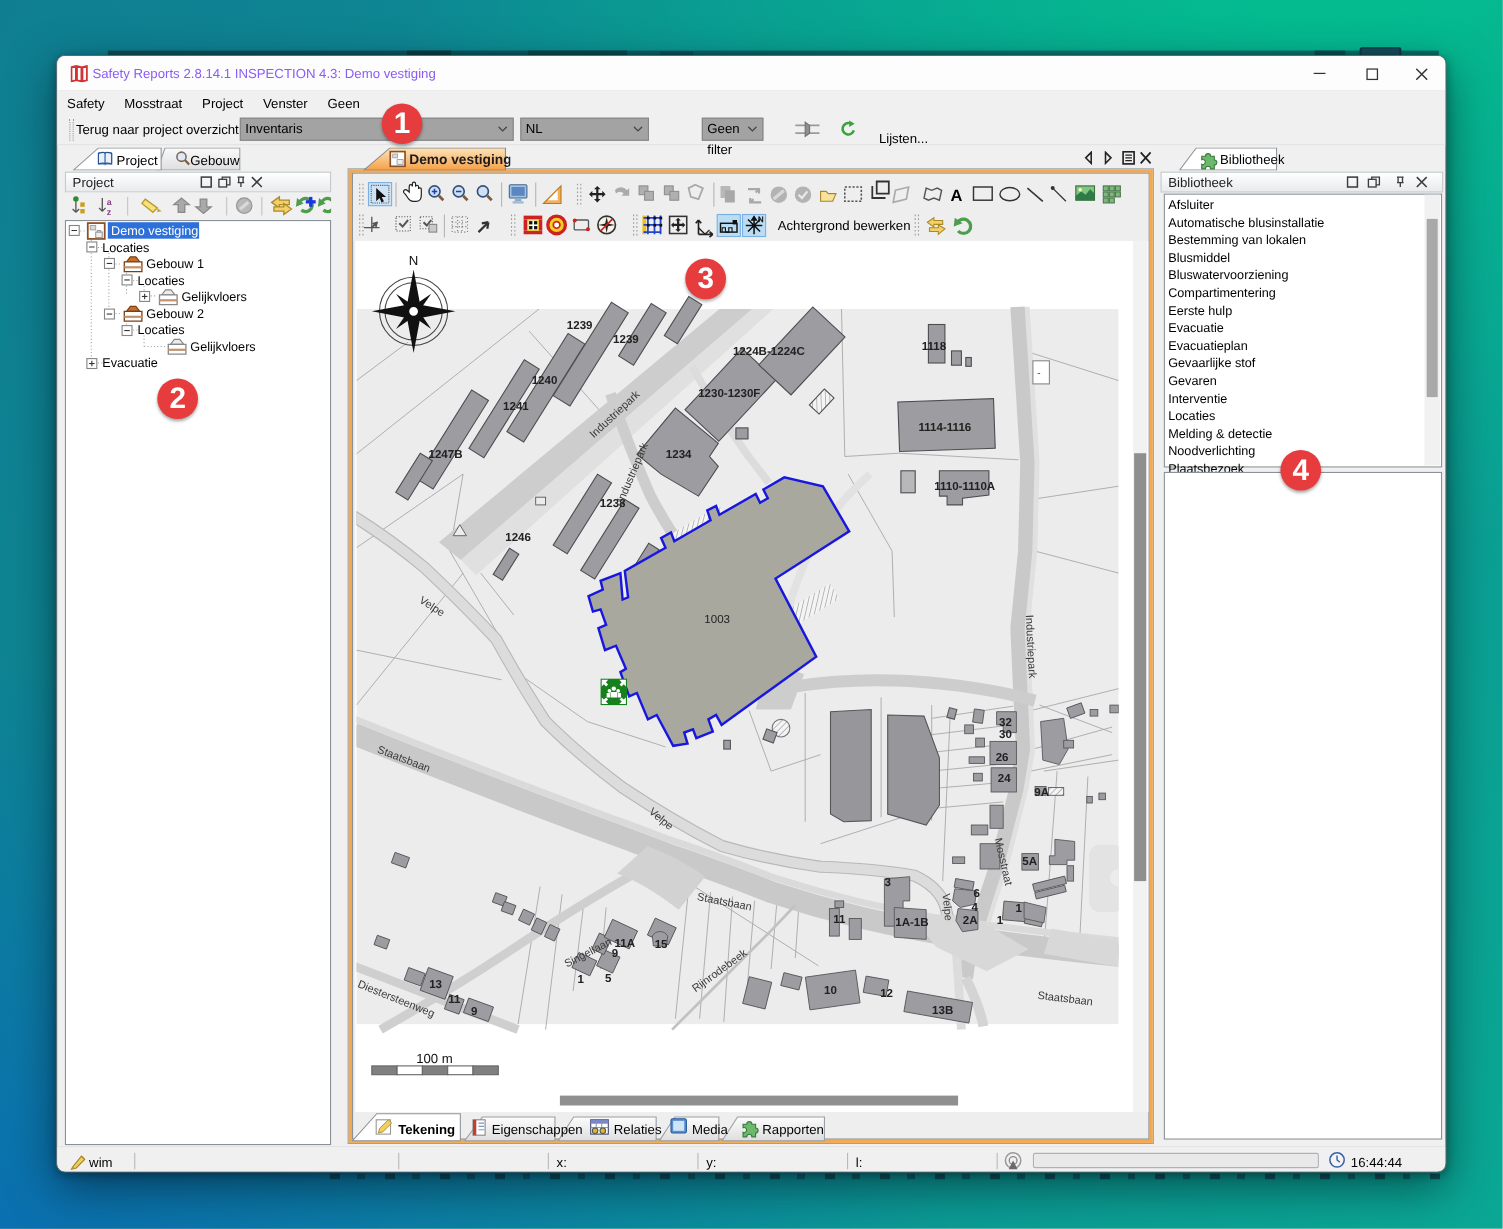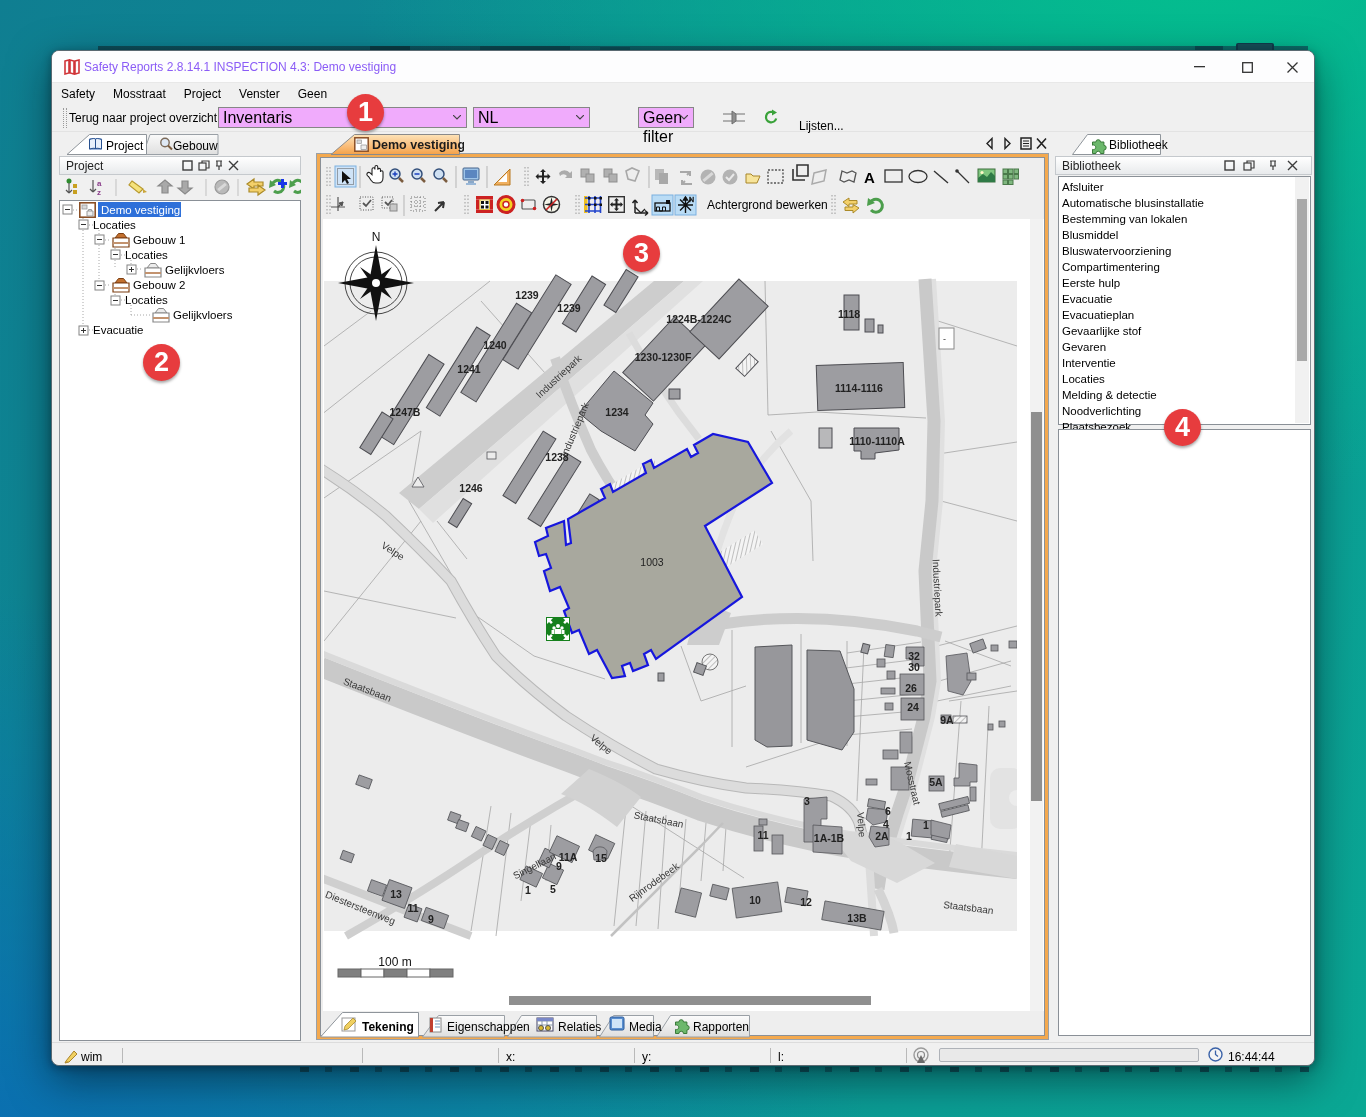--- a/index.html
+++ b/index.html
@@ -14,21 +14,21 @@
  border:1px solid #5b6a72;overflow:hidden;font-size:12px;color:#000}
 
 .titlebar{position:absolute;left:0;top:0;right:0;height:32px;background:#fdfdfe;border-bottom:1px solid #e8e8e8}
 .title-text{position:absolute;left:32px;top:9px;font-size:12px;color:#8b5cf6;white-space:nowrap}
 
 .menubar{position:absolute;left:0;top:32px;right:0;height:21px;background:#f0f0f0;display:flex;align-items:center}
 .menubar span{padding:3px 9px 3px 9px;font-size:12px}
 
 .topbar{position:absolute;left:0;top:53px;right:0;height:28px;background:#f0f0f0;border-bottom:1px solid #e3e3e3}
 .grip{position:absolute;width:4px;border-left:1px dotted #9a9a9a;border-right:1px dotted #9a9a9a}
-.combo{position:absolute;height:21px;background:#f0abfc;border:1px solid #868686;font-size:16px;line-height:19px;padding-left:4px}
+.combo{position:absolute;height:21px;background:#a3a3a3;border:1px solid #868686;font-size:12px;line-height:19px;padding-left:4px}
 .combo .arr{position:absolute;right:5px;top:7px;width:8px;height:5px}
 .lbl{position:absolute;font-size:12px;white-space:nowrap}
 
 .phead{position:absolute;height:19px;background:linear-gradient(#ffffff,#e8eaec);border:1px solid #c5c9cd;font-size:12px;color:#222;padding:2px 0 0 6px}
 .whitebox{position:absolute;background:#fff;border:1px solid #8a9097}
 .tab{position:absolute;font-size:12px;white-space:nowrap}
 
 .statusbar{position:absolute;left:0;bottom:0;right:0;height:23px;background:#f0f0f0;border-top:1px solid #dcdcdc;border-radius:0 0 8px 8px}
 .sep{position:absolute;width:1px;background:#b9b9b9;top:4px;height:15px}
 .redcirc{position:absolute;width:37px;height:37px;border-radius:50%;background:#e73c3e;box-shadow:0 2px 3px rgba(0,0,0,.35);

